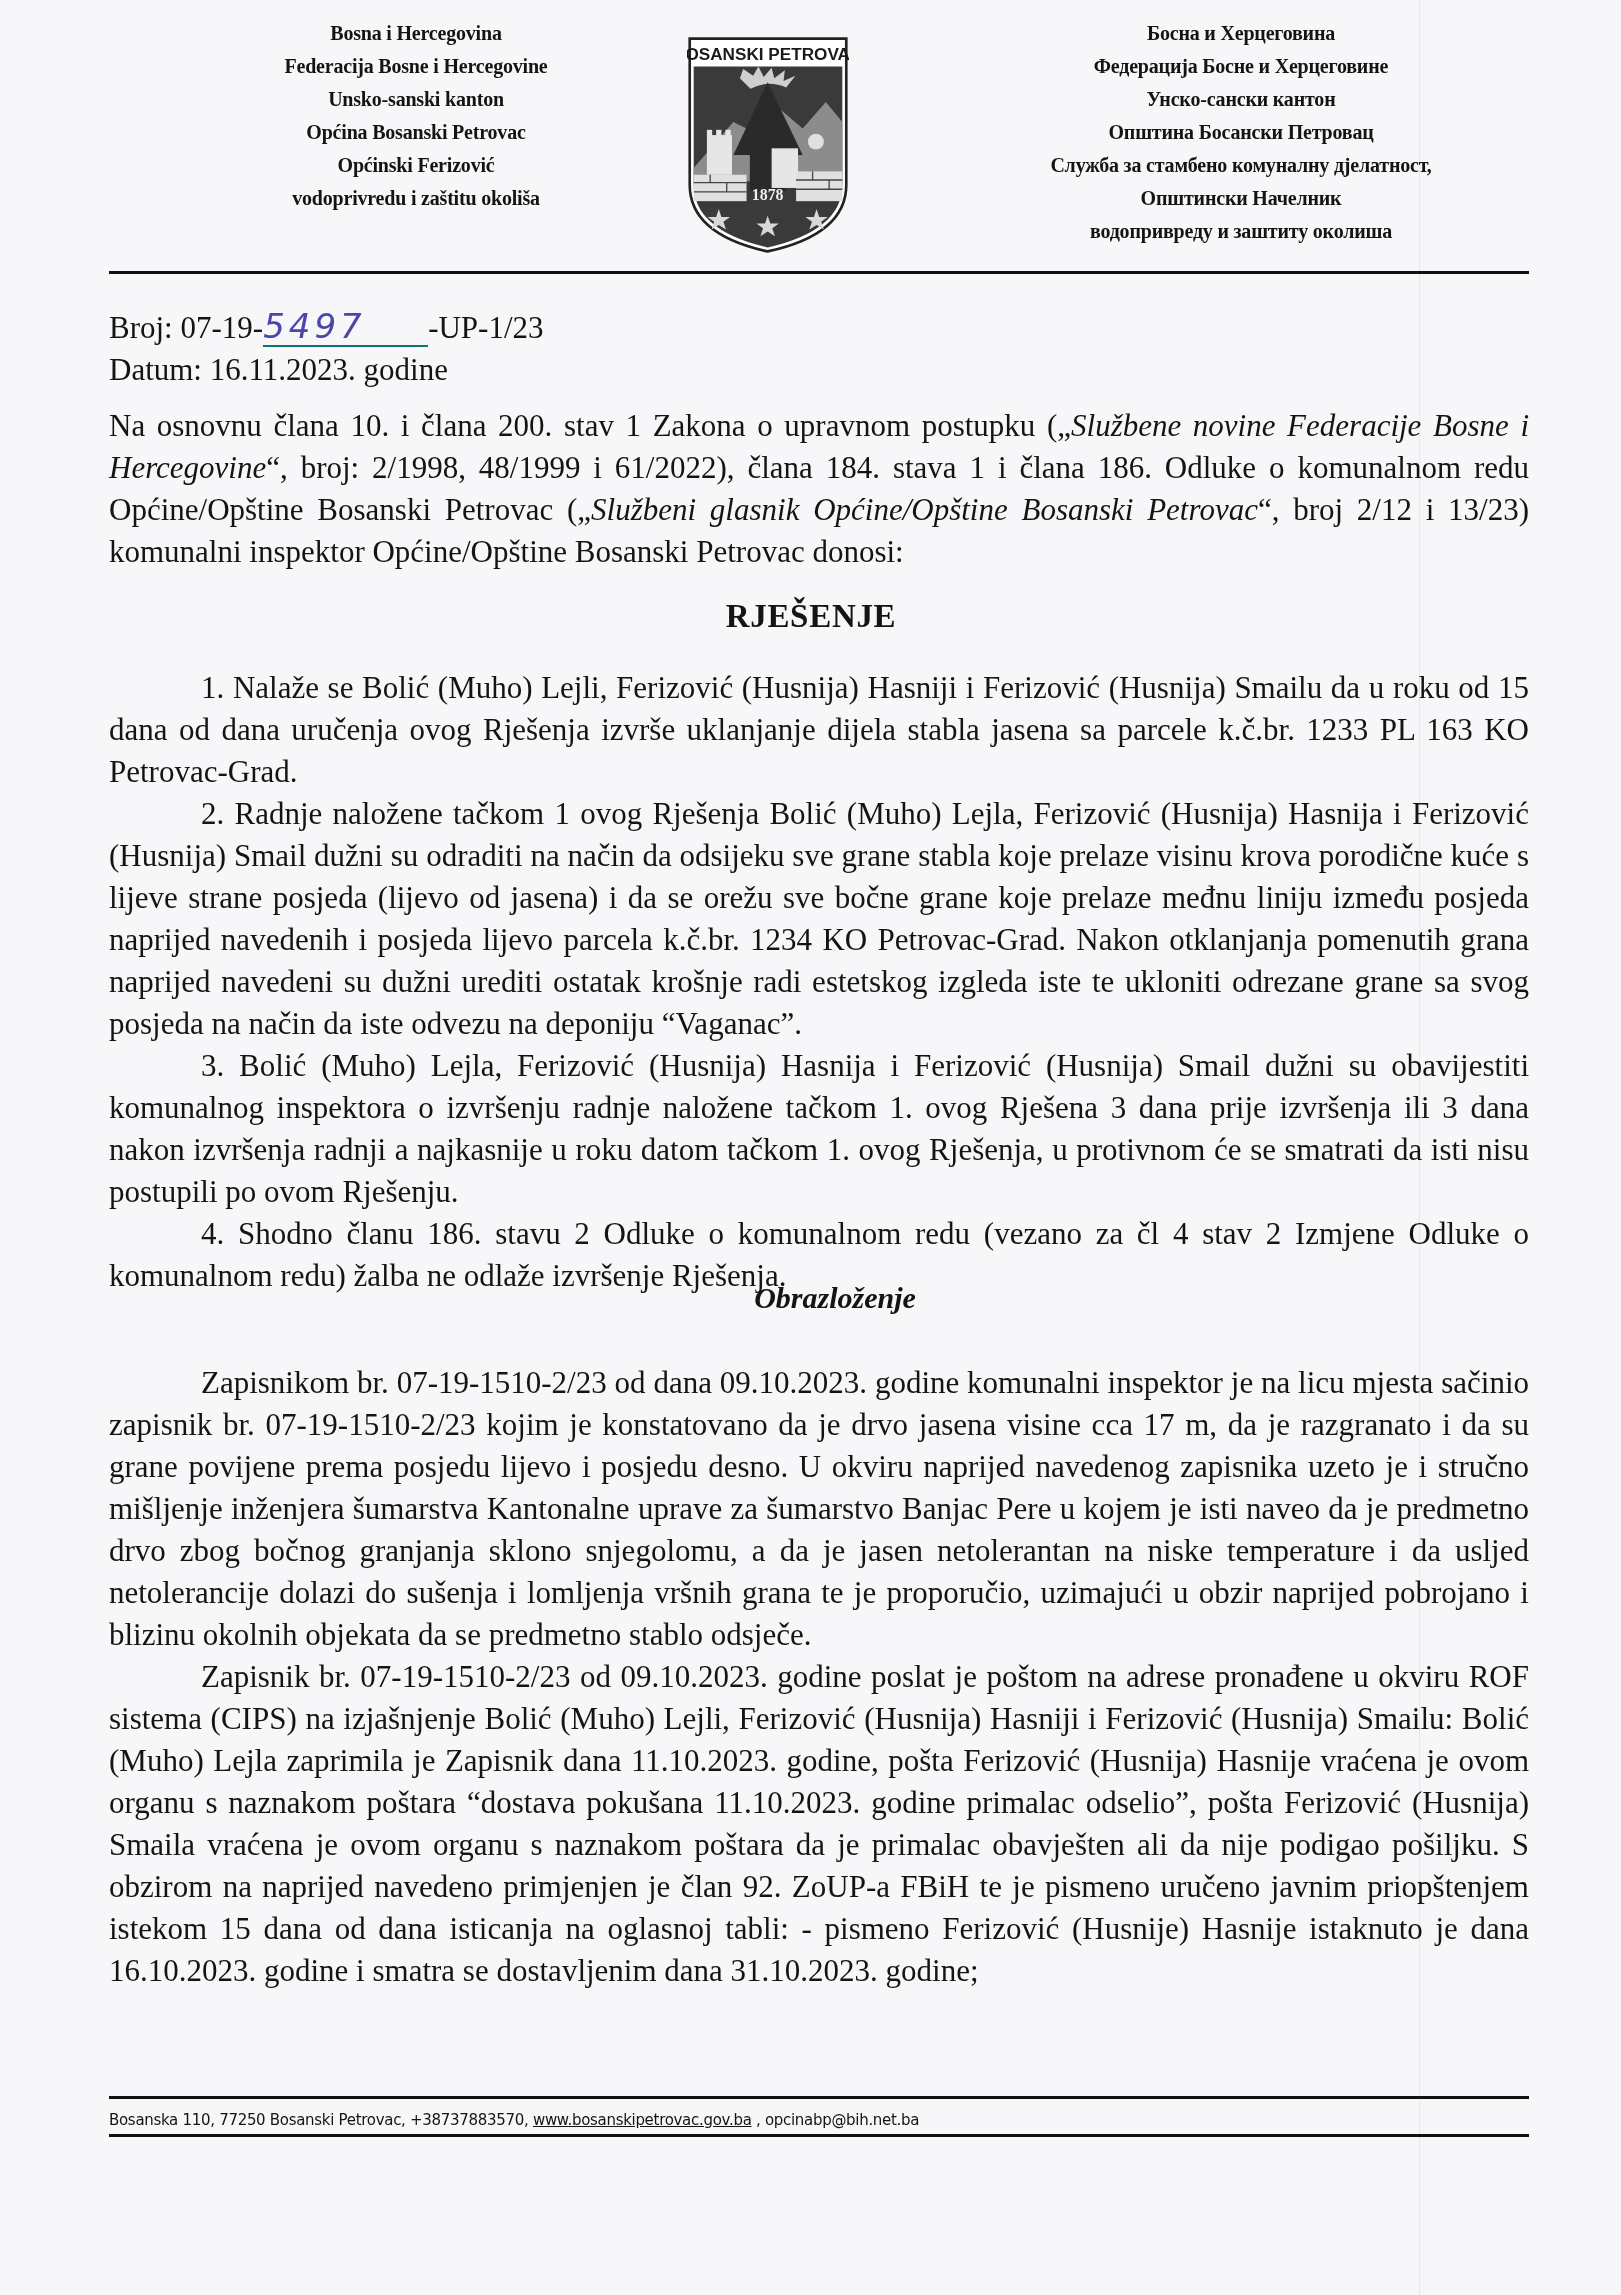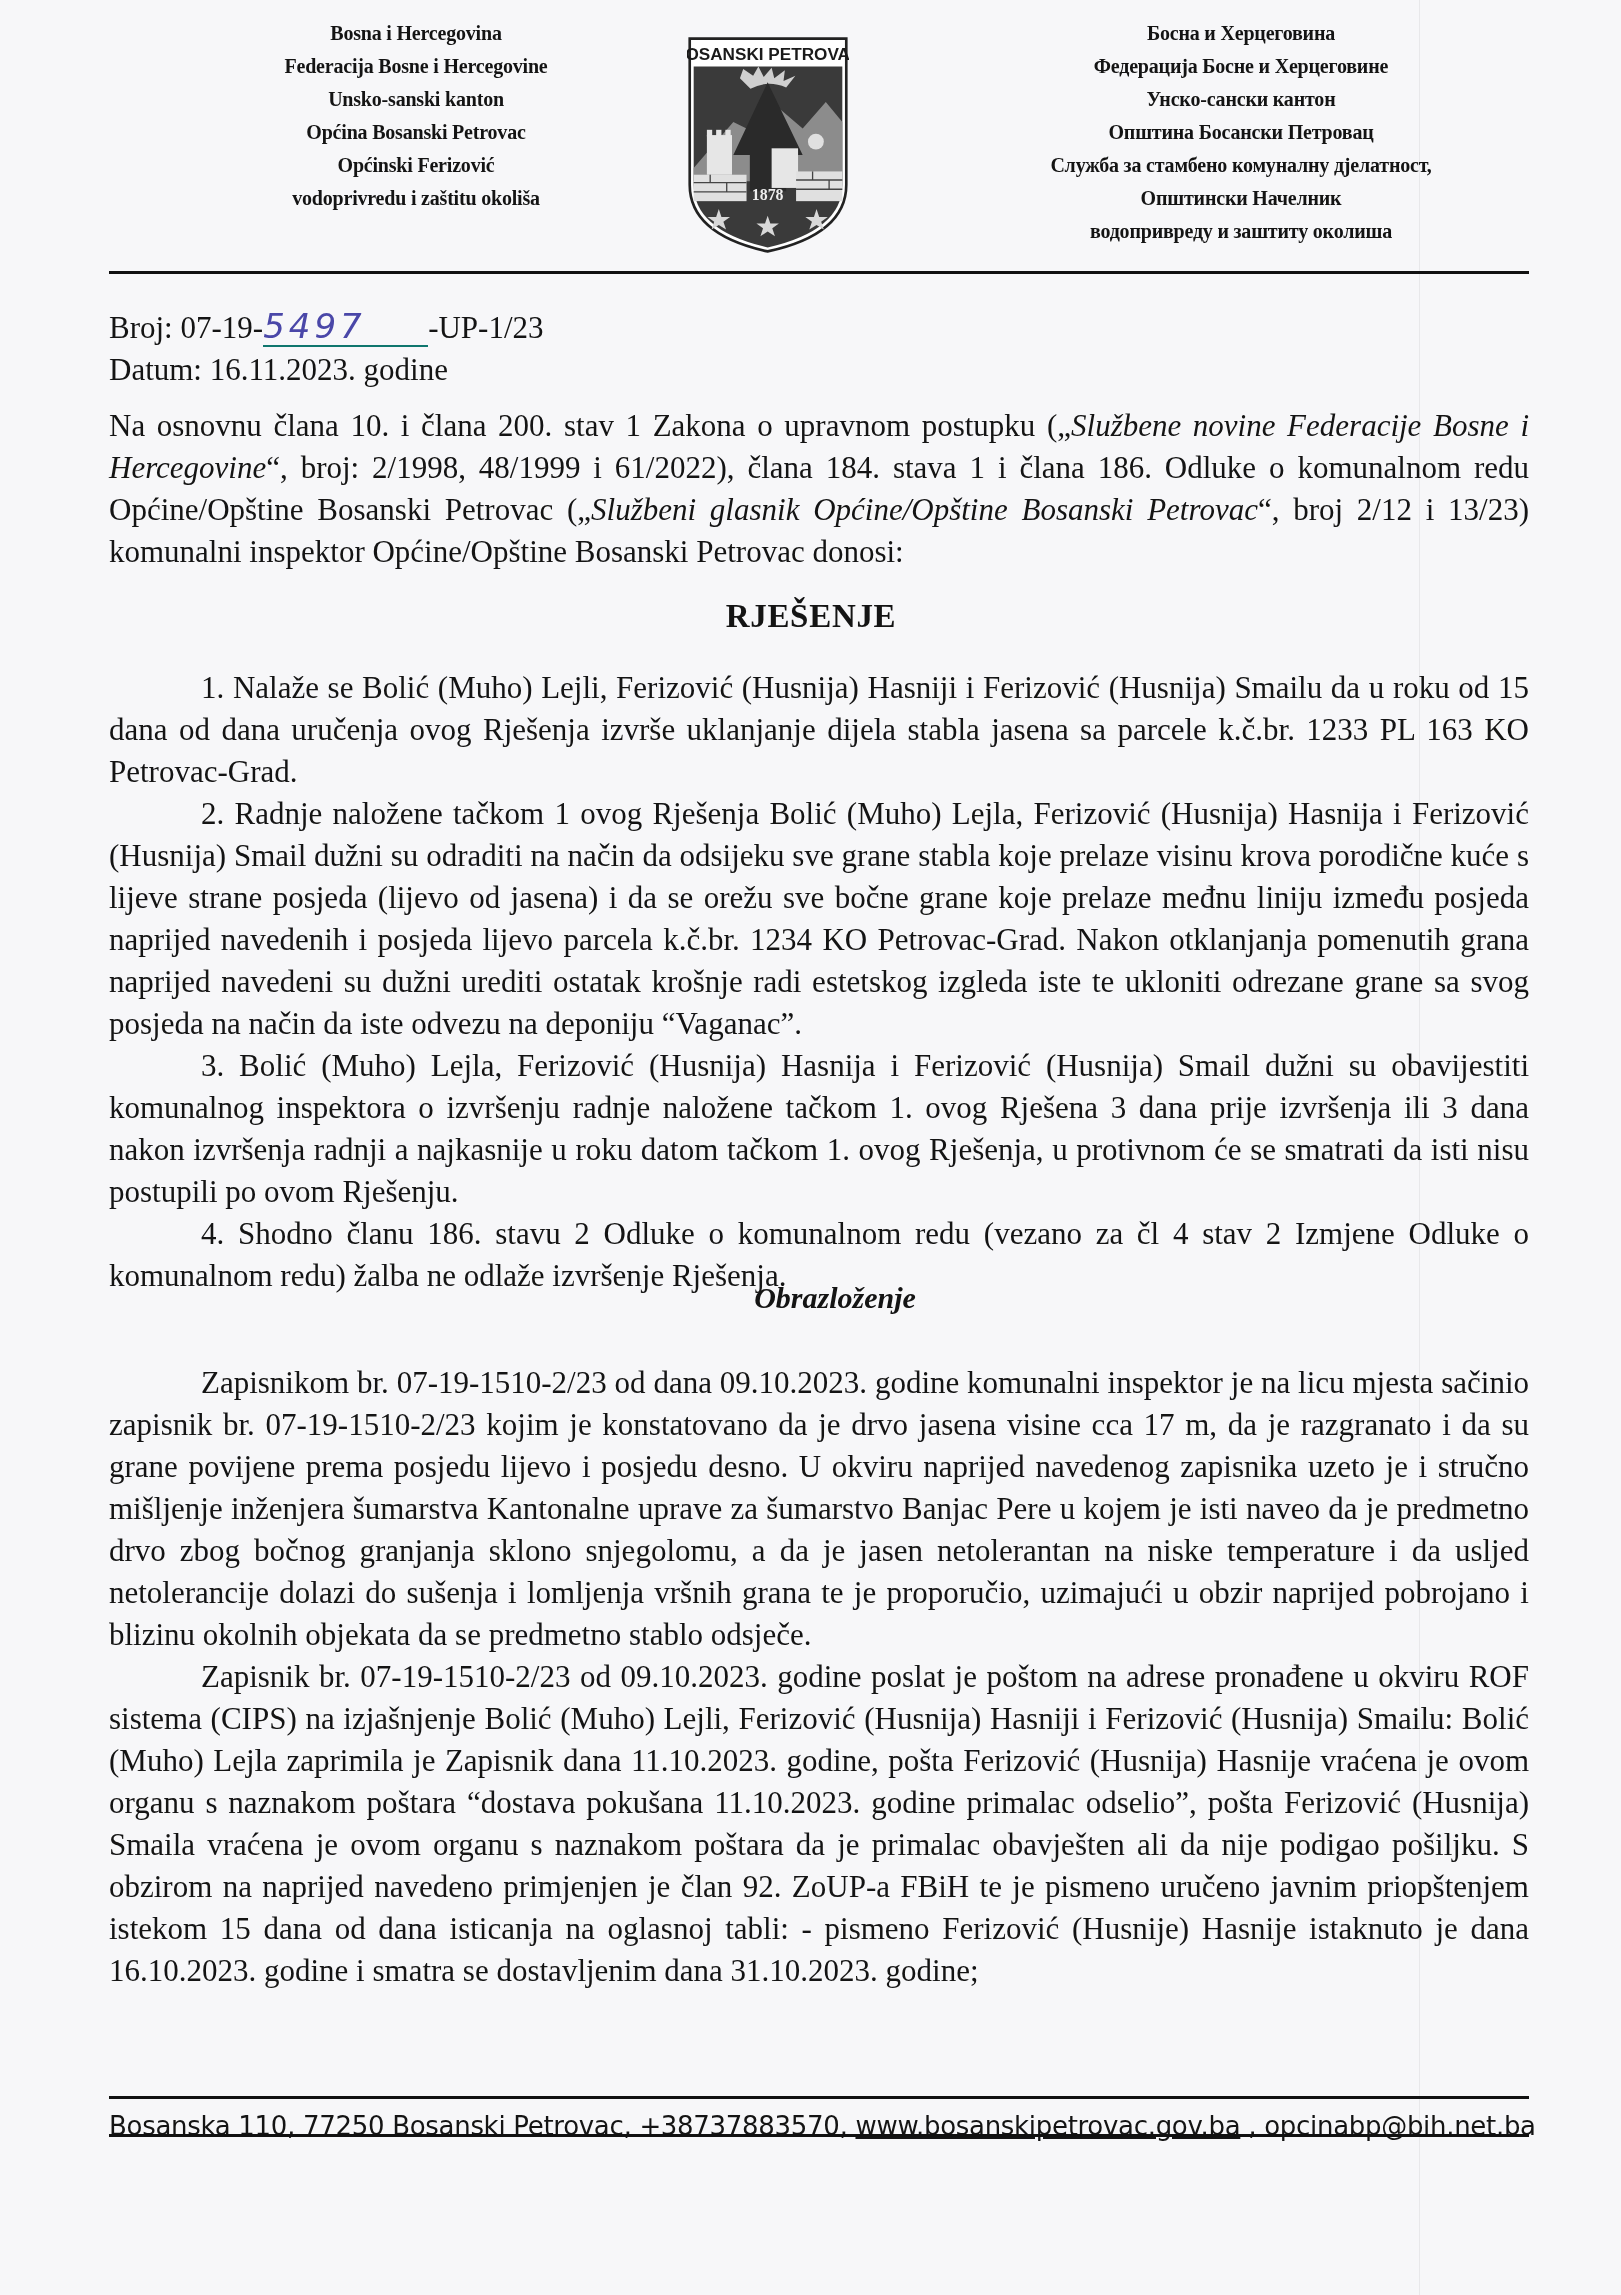--- a/index.html
+++ b/index.html
@@ -53,21 +53,21 @@
     font-style: italic; font-weight: bold; font-size: 30px;
   }
   .indent { text-indent: 92px; }
   p { margin: 0; }
   i { font-style: italic; }
 
   
   .ftr-rule { position: absolute; left: 109px; width: 1420px; height: 2.6px; background: #111; }
   .ftr-text {
     position: absolute; left: 109px; top: 2111px;
-    font-family: "DejaVu Sans", sans-serif; font-size: 26px; letter-spacing: -0.3px;
+    font-family: "DejaVu Sans", sans-serif; font-size: 15px; letter-spacing: -0.3px;
     white-space: nowrap;
   }
   .ftr-link { text-decoration: underline; color: #141414; }
 
   
   .fold { position: absolute; left: 1419px; top: 0; width: 0.7px; height: 2295px; background: rgba(0,0,0,0.06); }
 </style>
 </head>
 <body>
 

